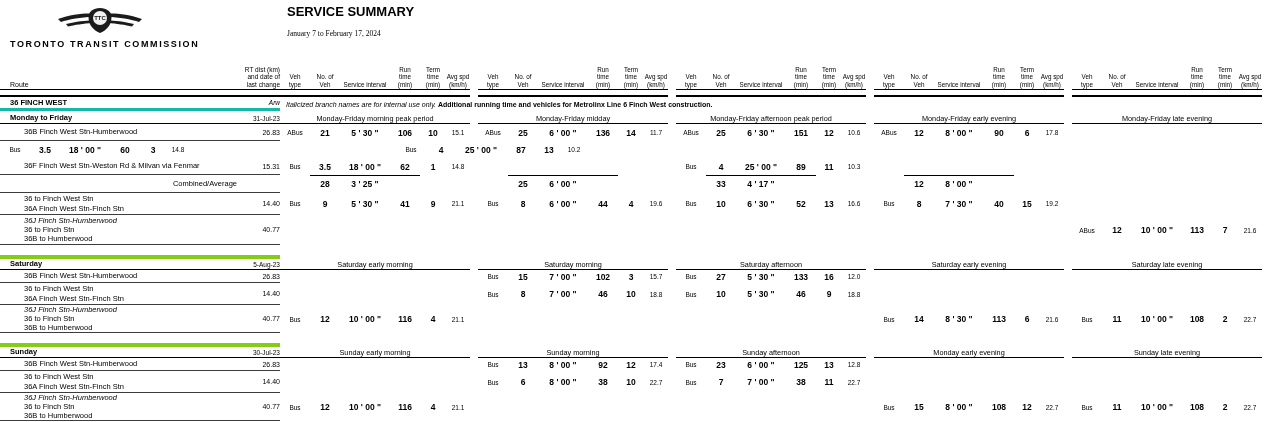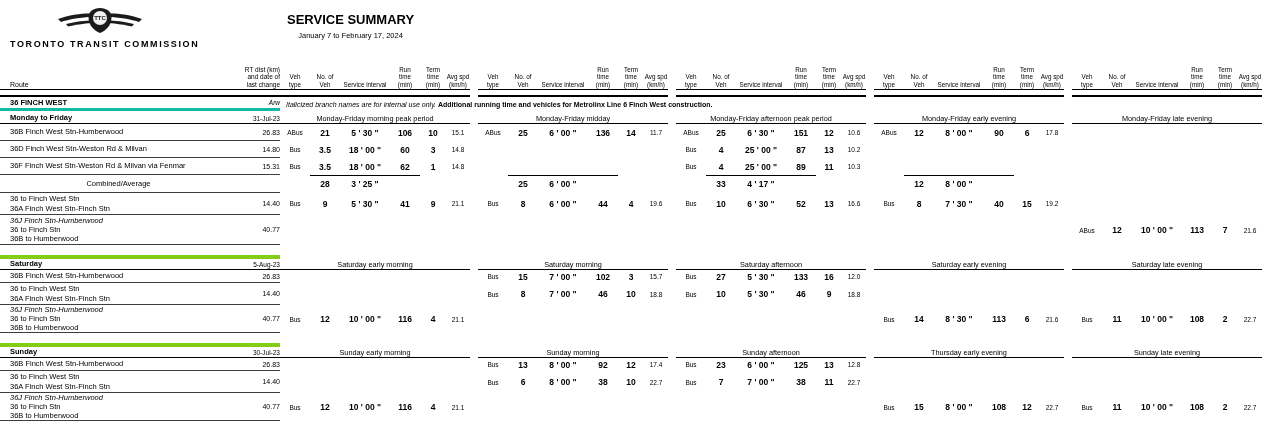--- a/index.html
+++ b/index.html
@@ -3,23 +3,23 @@
 <meta charset="utf-8">
 <style>
   html,body{margin:0;padding:0;background:#fff;}
   *{box-sizing:border-box;}
   .page{position:relative;width:1280px;height:422px;background:#fff;overflow:hidden;
         font-family:"Liberation Sans","DejaVu Sans",sans-serif;color:#000;}
   
   .masthead{position:relative;height:56px;}
   .logo{position:absolute;left:54px;top:7px;}
   .org{position:absolute;left:10px;top:39px;font-size:9px;font-weight:bold;letter-spacing:1.6px;white-space:nowrap;}
-  .titleblk{position:absolute;left:287px;top:12px;text-align:center;}
+  .titleblk{position:absolute;left:287px;top:4px;}
   .title{font-size:13px;font-weight:bold;}
-  .subtitle{font-size:7.5px;margin-top:4px;}
+  .subtitle{font-size:7.5px;margin-top:10px;font-family:Liberation Serif, serif;}
   
   .r{display:flex;}
   .left{width:280px;display:flex;}
   .grp{width:198px;display:flex;align-items:center;position:relative;padding-right:8px;}
   .cv{width:30px;text-align:center;font-size:6.5px;}
   .cn{width:30px;text-align:center;font-size:8.5px;font-weight:bold;}
   .ci{width:50px;text-align:center;font-size:8.5px;font-weight:bold;white-space:nowrap;}
   .cr{width:30px;text-align:center;font-size:8.5px;font-weight:bold;}
   .ct{width:26px;text-align:center;font-size:8.5px;font-weight:bold;}
   .ca{width:24px;text-align:center;font-size:6.5px;}
@@ -48,26 +48,26 @@
   .dayrow .left{justify-content:space-between;align-items:flex-end;border-bottom:1px solid #000;padding-left:10px;padding-bottom:1px;}
   .dayrow .left.tl{border-top:4px solid #84cc16;}
   .dayname{font-size:7.5px;font-weight:bold;}
   .daydate{font-size:6.5px;width:60px;text-align:right;}
   .ptitle{width:190px;text-align:center;font-size:7.3px;border-bottom:1px solid #000;padding-bottom:0;}
   .mt{margin-top:12px;}
   
   .drow .left{align-items:center;}
   .drow .left.lb{border-bottom:1px solid #3d3d3d;}
   .drow .left.lt{border-top:1px solid #3d3d3d;}
-  .rnames{flex:1;display:flex;flex-direction:column;justify-content:flex-start;padding-left:10px;}
+  .rnames{flex:1;display:flex;flex-direction:column;justify-content:flex-start;padding-left:24px;}
   .rname{font-size:7.5px;line-height:9.3px;white-space:nowrap;}
   .rname.it{font-style:italic;}
   .cdist{width:45px;text-align:right;font-size:7px;align-self:center;}
   .comblabel{font-size:7.5px;}
-  .combleft{flex:1;display:flex;justify-content:center;align-items:center;padding-right:43px;}
+  .combleft{flex:1;display:flex;justify-content:flex-end;align-items:center;padding-right:43px;}
   .overline{position:absolute;left:30px;top:0;width:110px;border-top:1px solid #000;}
 </style>
 </head>
 <body>
 
 <div class="page">
 
   <div class="masthead">
     <svg class="logo" width="92" height="27" viewBox="0 0 92 27">
       <path d="M4 12 C16 7.5 30 6 38 6.5 L38 10 C28 10 14 12.5 7 15 Z" fill="#1b1b1b"></path>
@@ -326,26 +326,20 @@
         <div class="grp">
           <div class="cv"></div>
           <div class="cn"></div>
           <div class="ci"></div>
           <div class="cr"></div>
           <div class="ct"></div>
           <div class="ca"></div>
         </div>
       </div>
       <div class="r drow" style="height: 17px;">
-        <div class="left lb">
-          <div class="rnames">
-            <div class="rname">36D Finch West Stn-Weston Rd &amp; Milvan</div>
-          </div>
-          <div class="cdist">14.80</div>
-        </div>
         <div class="grp">
           <div class="cv">Bus</div>
           <div class="cn">3.5</div>
           <div class="ci">18 ' 00 "</div>
           <div class="cr">60</div>
           <div class="ct">3</div>
           <div class="ca">14.8</div>
         </div>
         <div class="grp">
           <div class="cv"></div>
@@ -754,21 +748,21 @@
         <div class="grp">
           <div class="ptitle">Sunday early morning</div>
         </div>
         <div class="grp">
           <div class="ptitle">Sunday morning</div>
         </div>
         <div class="grp">
           <div class="ptitle">Sunday afternoon</div>
         </div>
         <div class="grp">
-          <div class="ptitle">Thursday early evening</div>
+          <div class="ptitle">Monday early evening</div>
         </div>
         <div class="grp">
           <div class="ptitle">Sunday late evening</div>
         </div>
       </div>
       <div class="r drow" style="height: 13px;">
         <div class="left lb">
           <div class="rnames">
             <div class="rname">36B Finch West Stn-Humberwood</div>
           </div>

